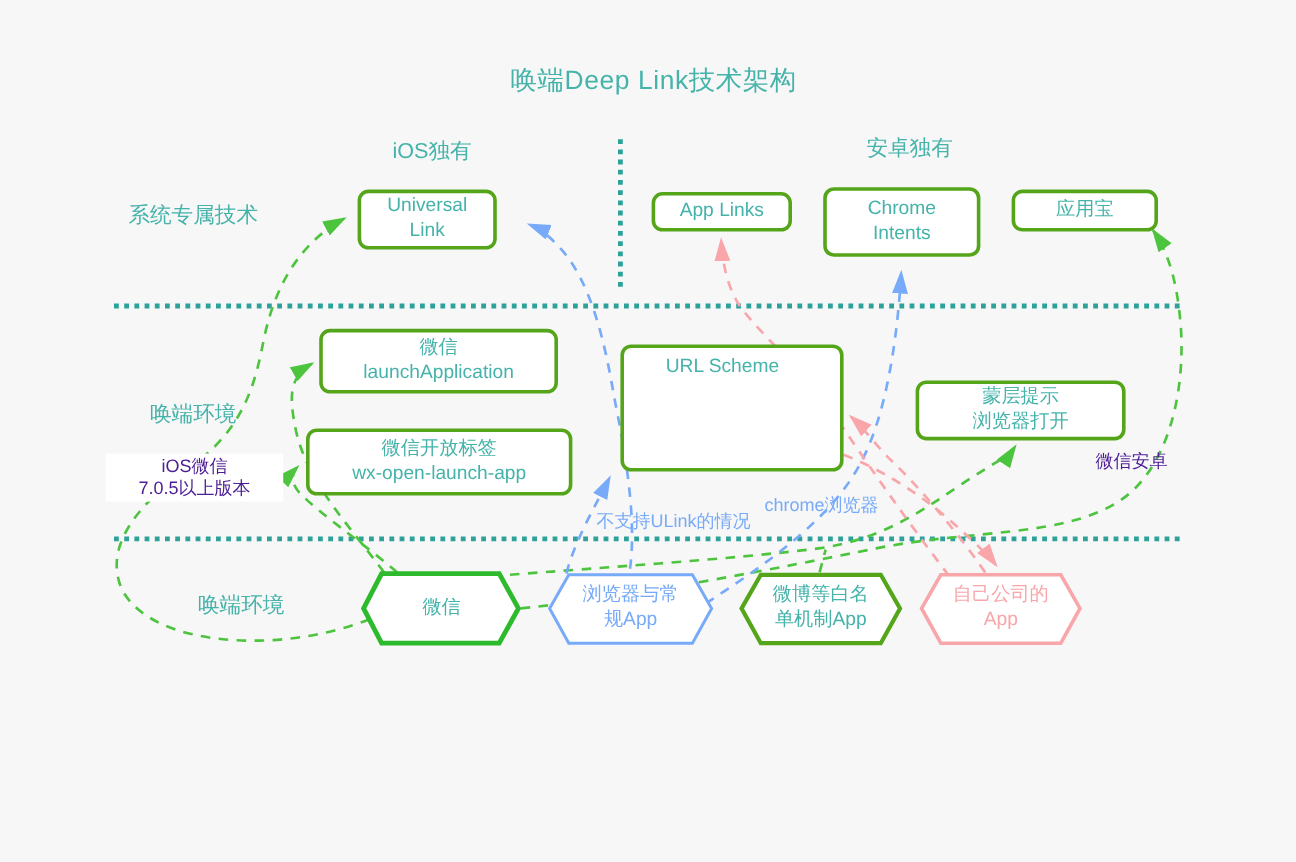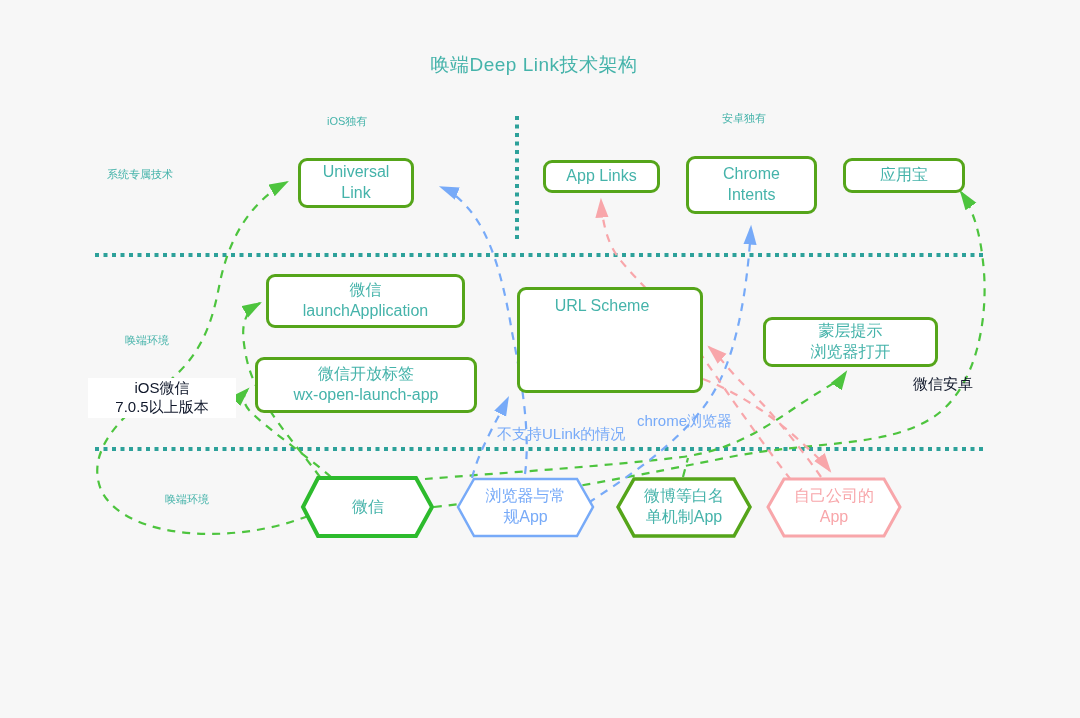--- a/index.html
+++ b/index.html
@@ -1,23 +1,23 @@
 <!DOCTYPE html>
 <html><head>
 <meta charset="utf-8">
 <style>
   html,body{margin:0;padding:0;}
   body{font-family:"Liberation Sans","DejaVu Sans",sans-serif;background:#e9e9e9;}
   #stage{position:relative;width:1080px;height:718px;background:#f7f7f7;overflow:hidden;}
   #wires{position:absolute;left:0;top:0;}
   .lbl{position:absolute;color:#45b3aa;white-space:pre-line;}
-  .title{font-size:19px;letter-spacing:.5px;text-align:center;}
-  .seclbl{font-size:11px;}
+  .title{font-size:22px;letter-spacing:.5px;text-align:right;}
+  .seclbl{font-size:18px;}
   .note-blue{position:absolute;color:#77aaf8;font-size:15px;white-space:nowrap;}
-  .note-green{position:absolute;color:#0f172a;font-size:15px;white-space:pre-line;text-align:center;}
+  .note-green{position:absolute;color:#4c1d95;font-size:15px;white-space:pre-line;text-align:center;}
   .node{position:absolute;box-sizing:border-box;background:#ffffff;border:3px solid #55a51a;
         border-radius:9px;color:#45b3aa;font-size:16px;line-height:1.3;display:flex;
         align-items:center;justify-content:center;text-align:center;white-space:pre-line;}
   .hexlbl{position:absolute;display:flex;align-items:center;justify-content:center;
         text-align:center;font-size:16px;line-height:1.3;white-space:pre-line;color:#45b3aa;}
   .hexlbl.blue{color:#77aaf8;}
   .hexlbl.pink{color:#f8a6aa;}
   .urlscheme-title{position:absolute;left:0;right:16px;top:6px;text-align:center;color:#45b3aa;font-size:16px;}
   .innerbox{position:absolute;left:35px;top:41px;width:118px;height:55px;box-sizing:border-box;
         border:2.5px solid #55a51a;border-radius:7px;color:#45b3aa;font-size:15px;line-height:1.35;

